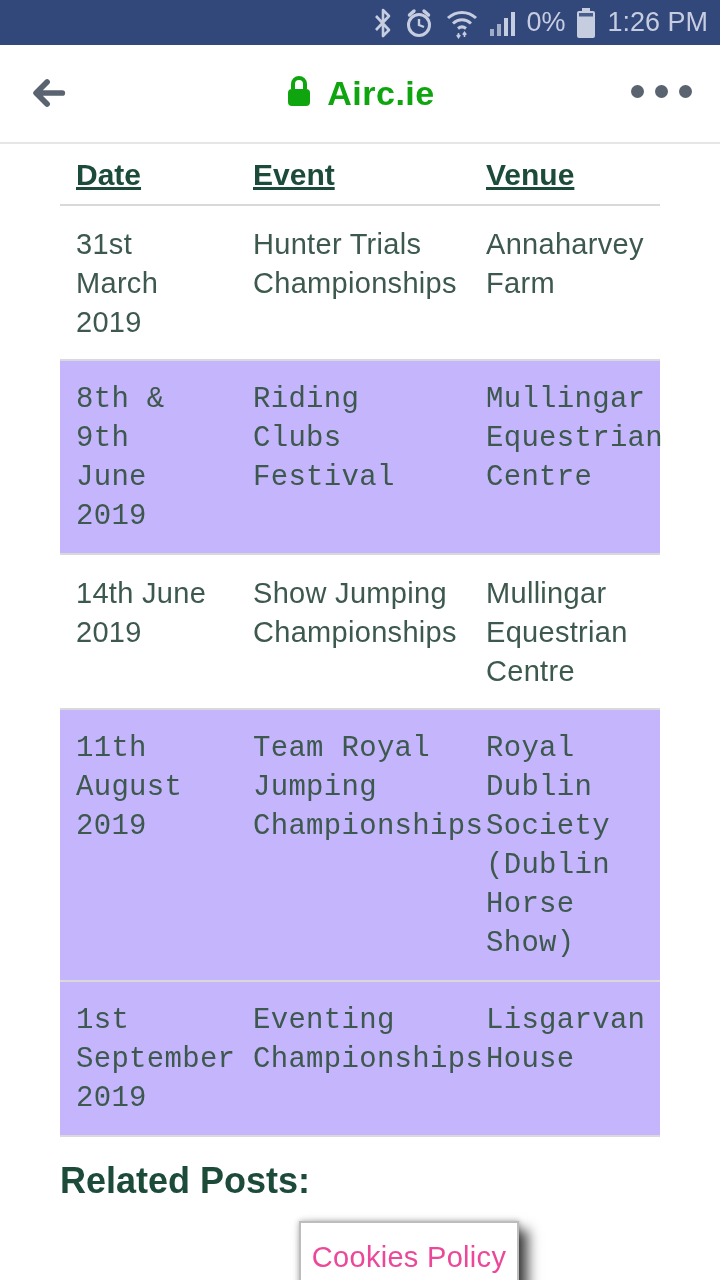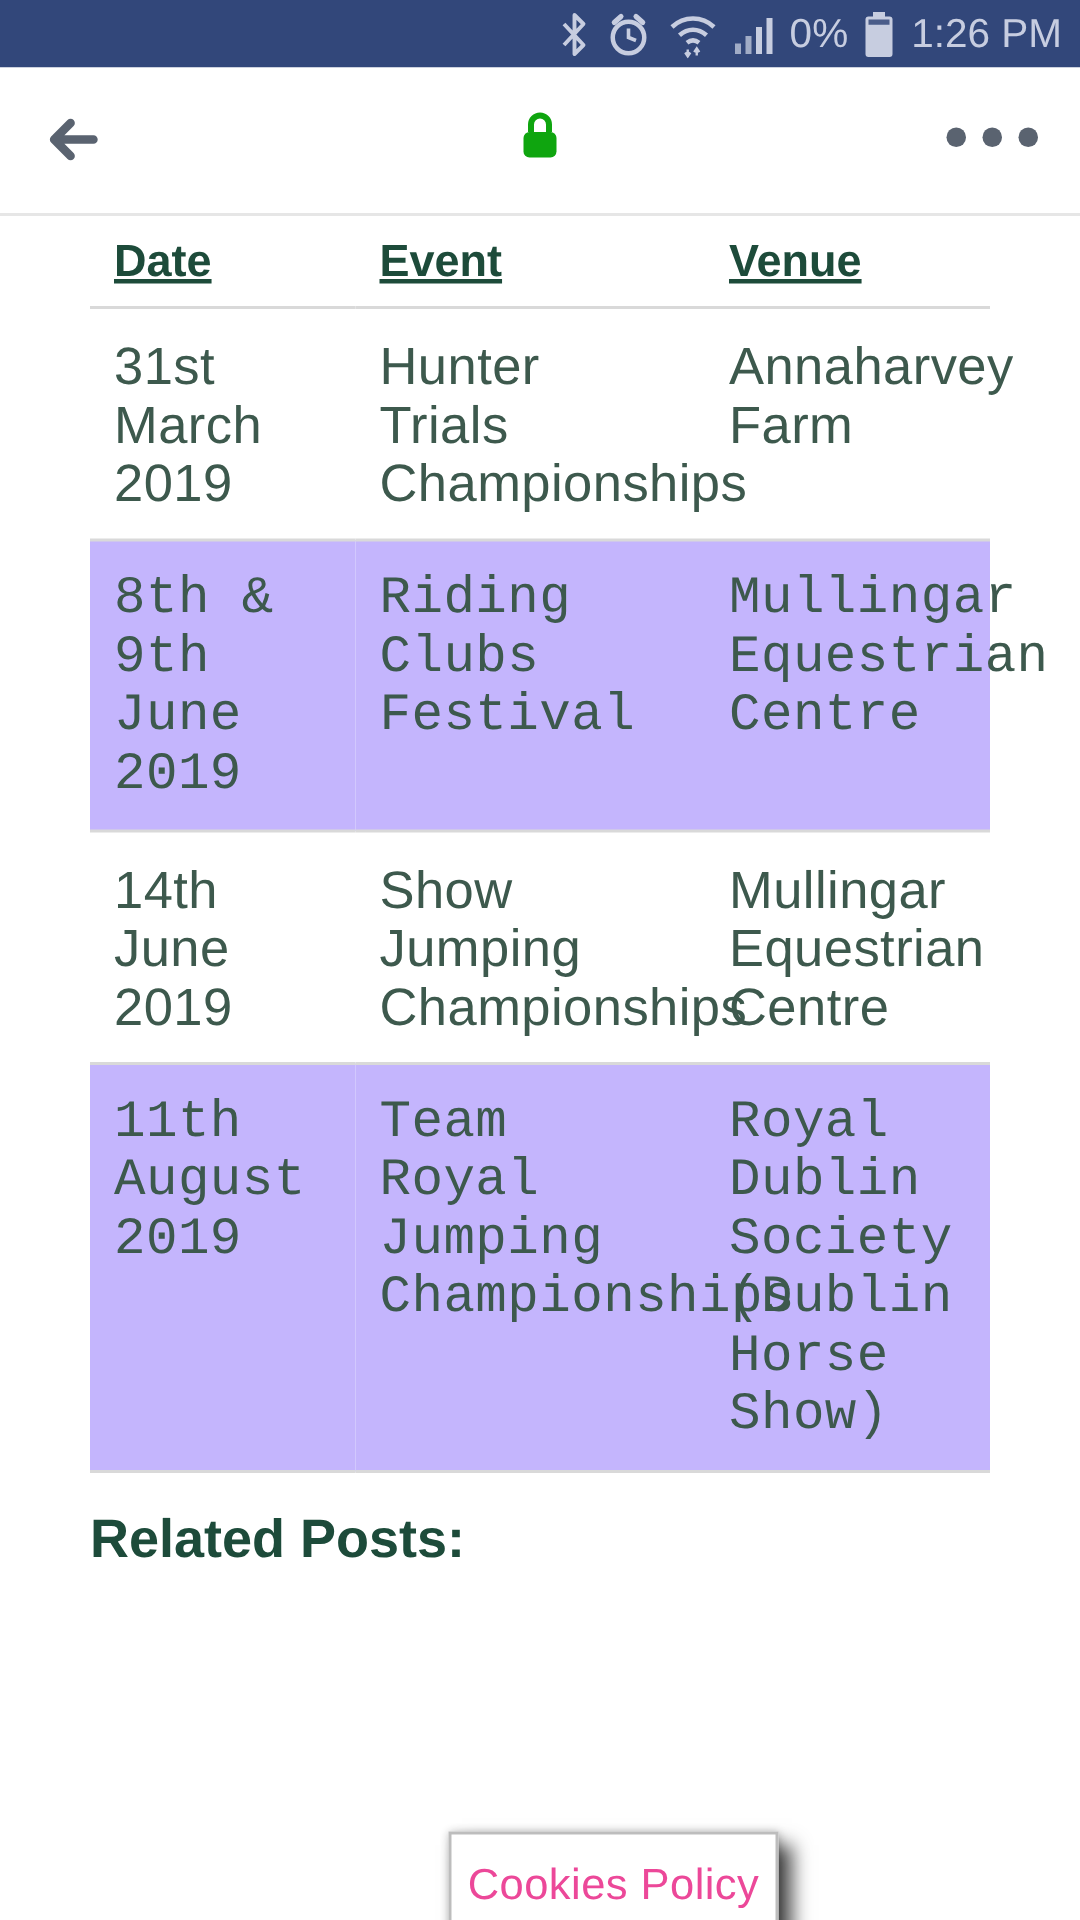--- a/index.html
+++ b/index.html
@@ -42,21 +42,21 @@
   table.events col.c-venue{width:190px;}
   table.events th{
     text-align:left;vertical-align:top;
     font-size:30px;font-weight:bold;color:#1D4B3A;
     padding:15px 16px 13px;line-height:32px;
     border-bottom:2px solid #D9D9D9;
     text-decoration:underline;
   }
   table.events td{
     vertical-align:top;text-align:left;
-    font-size:35px;font-weight:300;color:#3D594D;
+    font-size:29px;font-weight:300;color:#3D594D;
     line-height:39px;letter-spacing:.3px;
     padding:19px 16px 17px;
     white-space:pre-line;
     border-bottom:2px solid #D9D9D9;
   }
   tr.row-alt{background:#c4b5fd;font-family:Liberation Mono, monospace;}
   
   .related-posts{
     margin:24px 0 0 60px;
     font-size:36px;font-weight:bold;color:#1D4B3A;line-height:40px;
@@ -123,20 +123,21 @@
       <path d="M36 21 L10 21 M20 9.5 L8.5 21 L20 32.5" fill="none" stroke="#5A6370" stroke-width="6" stroke-linecap="round" stroke-linejoin="round"></path>
     </svg>
   </div>
   <div class="url-area">
     <span>
       <svg width="28" height="34" viewBox="0 0 28 34">
         <rect x="3" y="14" width="22" height="17" rx="4" fill="#0FA50F"></rect>
         <path d="M8 14 V9 a6 6 0 0 1 12 0 V14" fill="none" stroke="#0FA50F" stroke-width="4"></path>
       </svg>
     </span>
+    <span class="site-title">Airc.ie</span>
   </div>
   <div class="menu-btn">
     <i></i>
     <i></i>
     <i></i>
   </div>
 </div>
 
 <table class="events">
   <colgroup>
@@ -185,20 +186,29 @@
       <td>Team Royal
 Jumping
 Championships</td>
       <td>Royal
 Dublin
 Society
 (Dublin
 Horse
 Show)</td>
     </tr>
+    <tr class="row-alt">
+      <td>1st
+September
+2019</td>
+      <td>Eventing
+Championships</td>
+      <td>Lisgarvan
+House</td>
+    </tr>
   </tbody>
 </table>
 
 <div class="related-posts">Related Posts:</div>
 
 <div class="cookies-box">
   <span>Cookies Policy</span>
 </div>
 
 </body></html>

